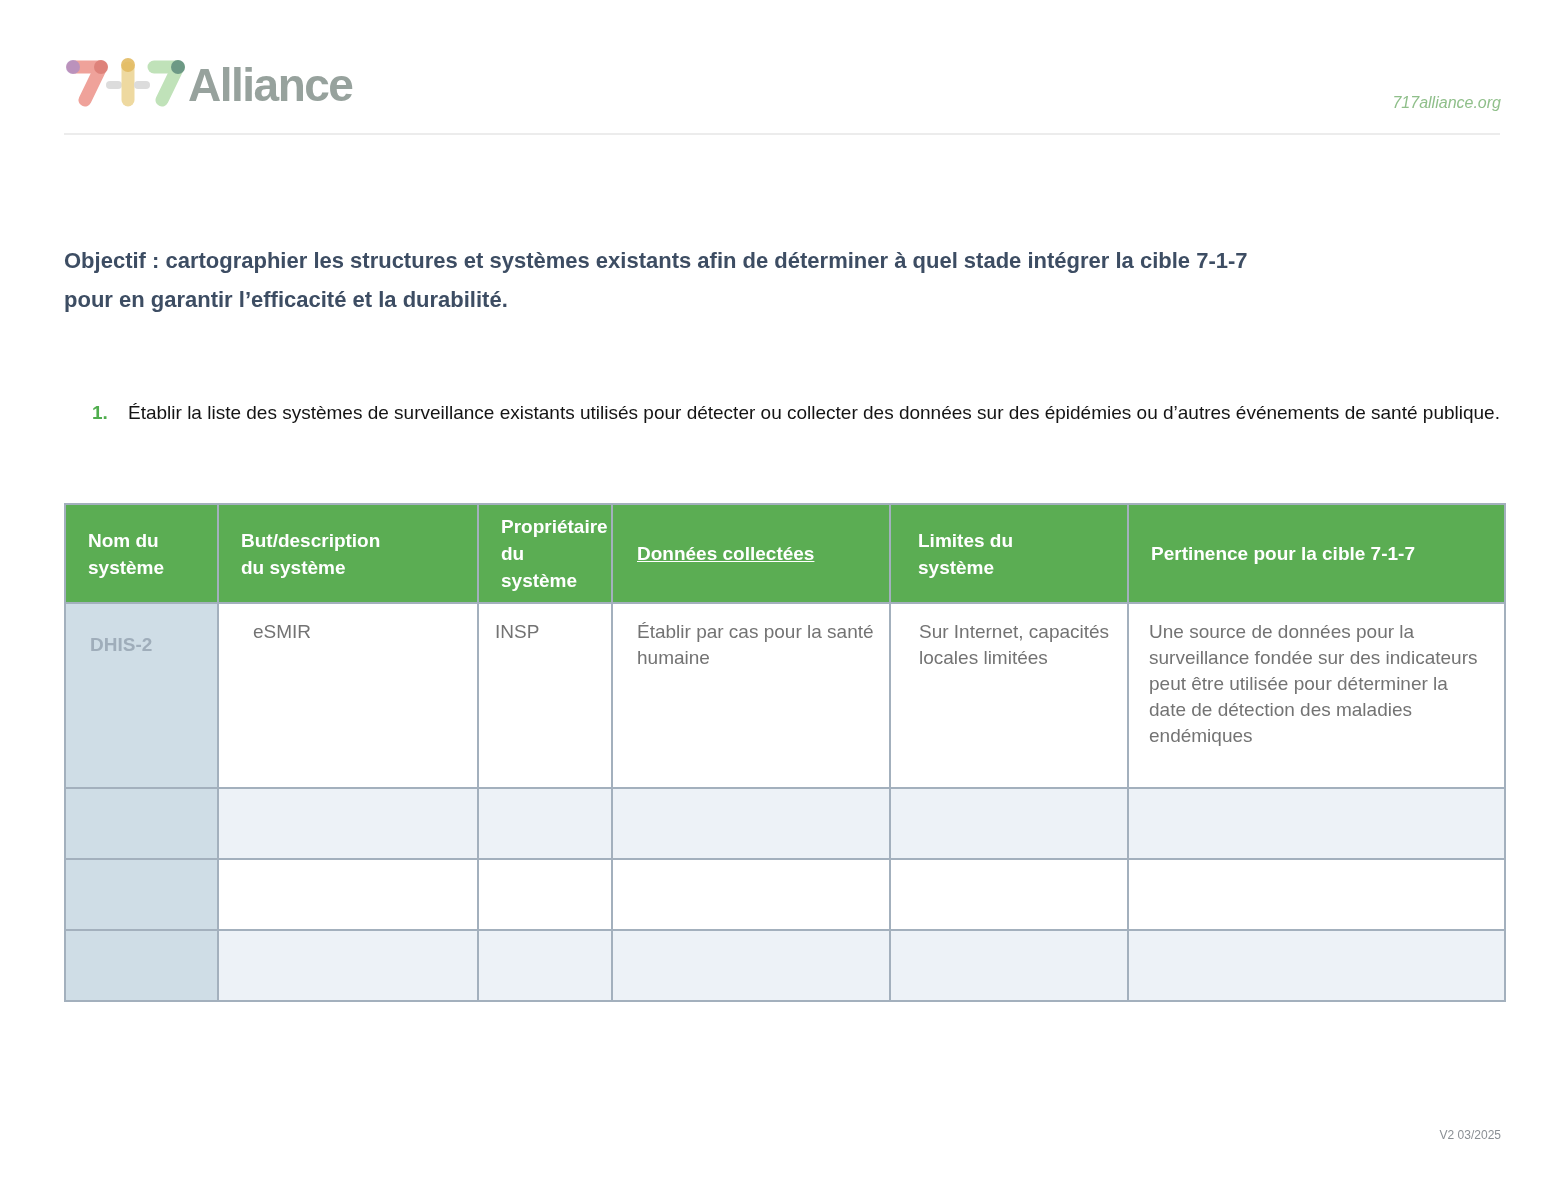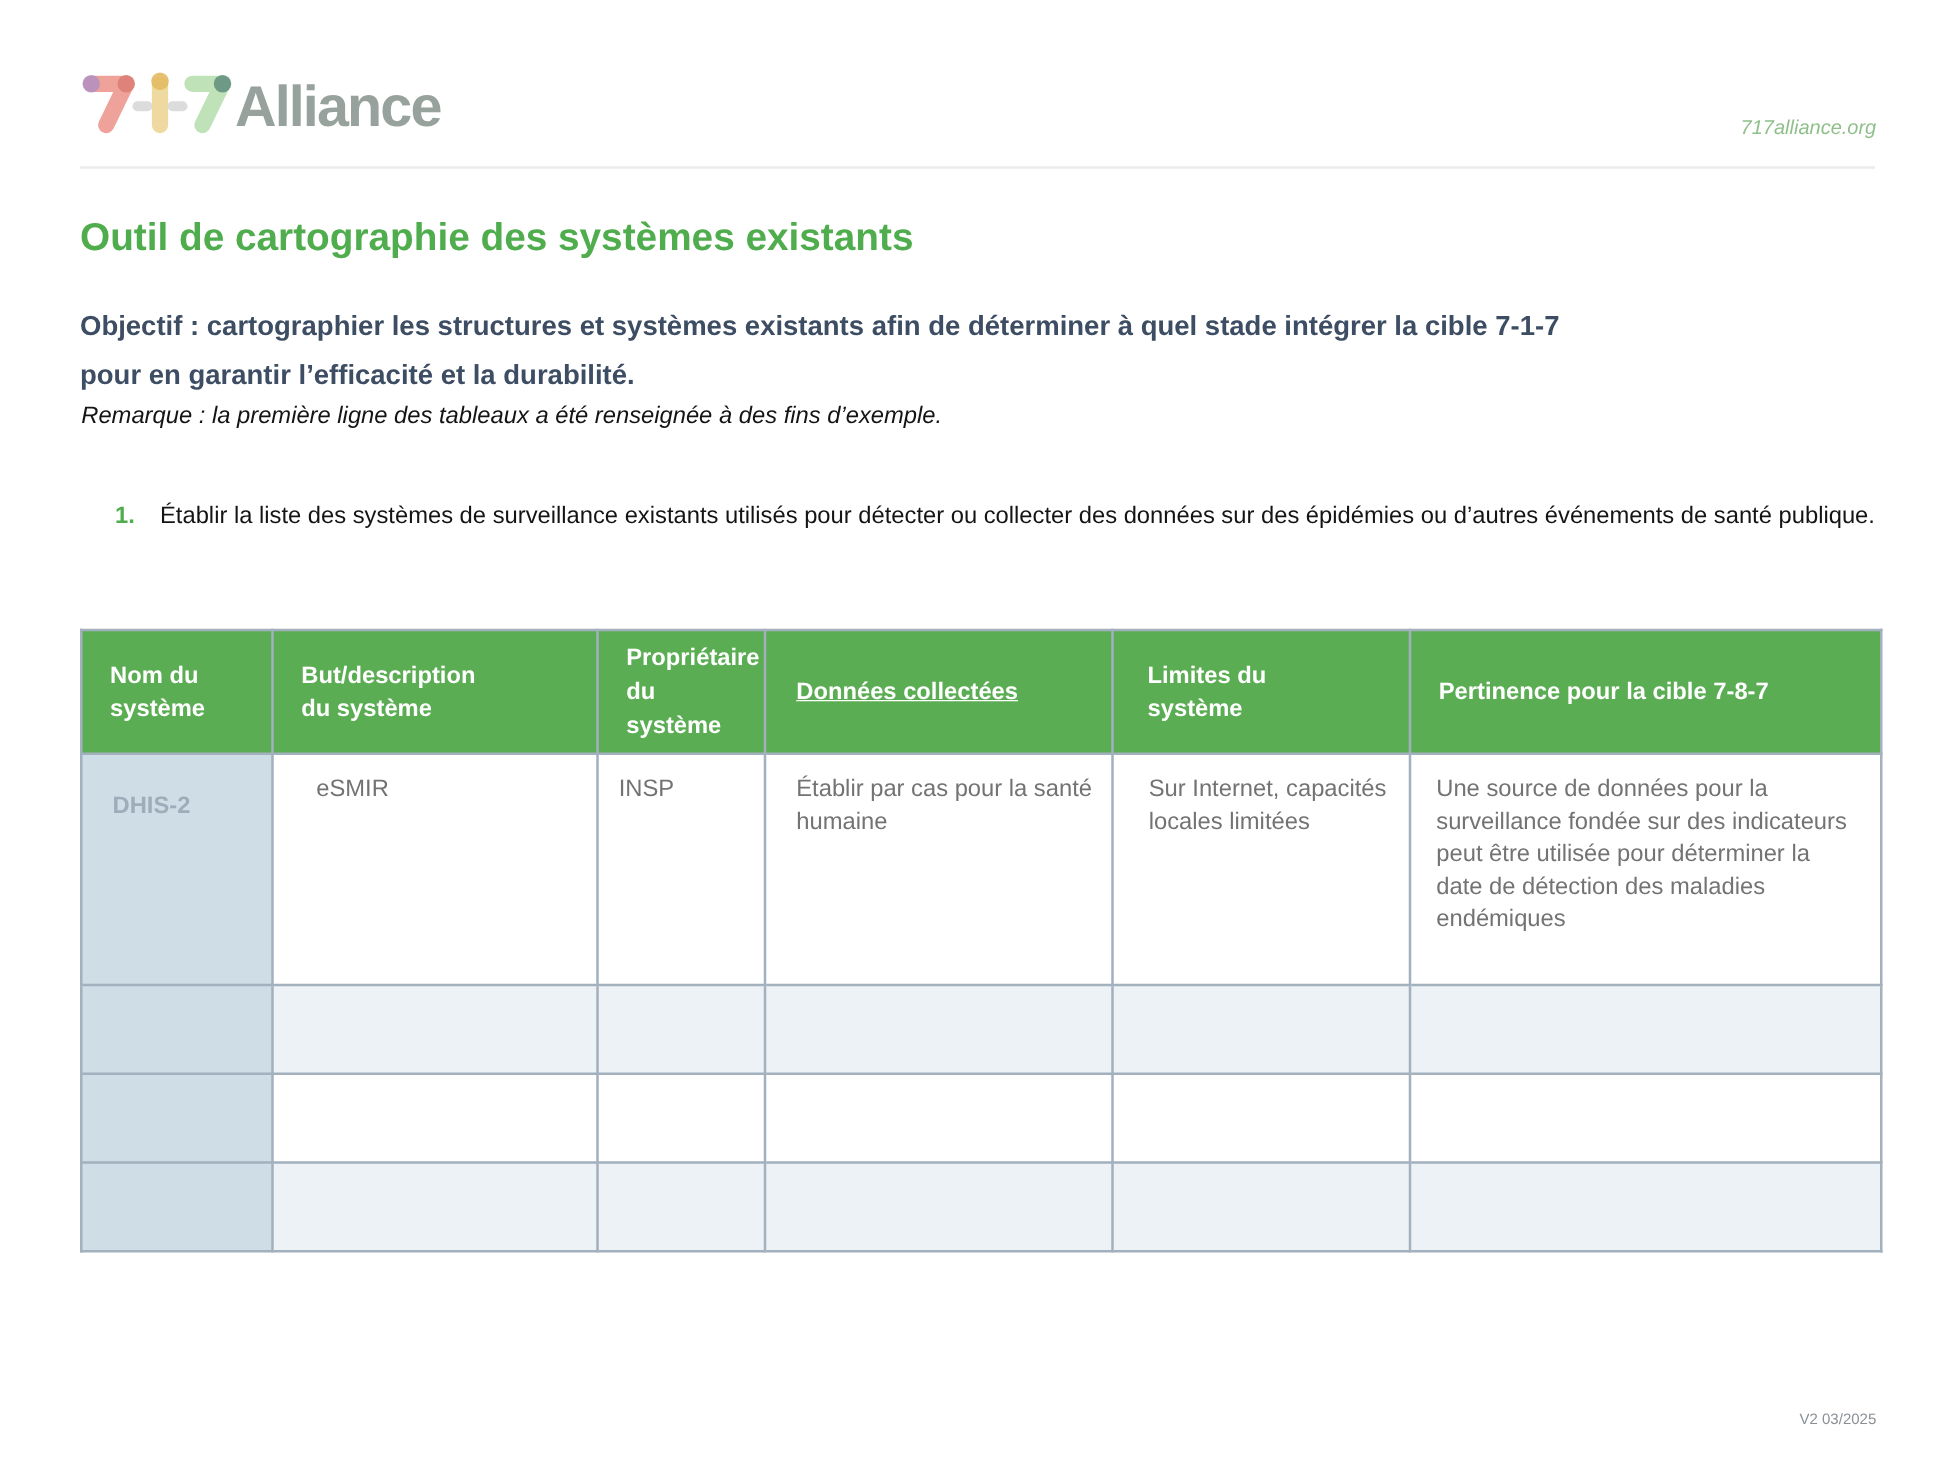--- a/index.html
+++ b/index.html
@@ -89,26 +89,24 @@
       <path d="M114,13 L98,46" stroke="#c0e2b9" stroke-width="13" stroke-linecap="round" fill="none"></path>
       <circle cx="114" cy="13" r="7" fill="#649180" opacity="0.9"></circle>
     </svg>
     <span class="wordmark">Alliance</span>
   </div>
 
   <a class="site-link" href="#">717alliance.org</a>
 
   <div class="rule"></div>
 
-  <h1 class="title">Outil de cartographie des systèmes existants</h1>
 
   <p class="objective">Objectif : cartographier les structures et systèmes existants afin de déterminer à quel stade intégrer la cible 7-1-7
 pour en garantir l’efficacité et la durabilité.</p>
 
-  <p class="note">Remarque : la première ligne des tableaux a été renseignée à des fins d’exemple.</p>
 
   <div class="list-item">
     <span class="list-num">1.</span>
     <span class="list-text">Établir la liste des systèmes de surveillance existants utilisés pour détecter ou collecter des données sur des épidémies ou d’autres événements de santé publique.</span>
   </div>
 
   <div class="table-wrap">
     <table>
       <colgroup>
         <col style="width:153px">
@@ -122,21 +120,21 @@
         <tr>
           <th>Nom du
 système</th>
           <th>But/description
 du système</th>
           <th>Propriétaire
 du système</th>
           <th>Données collectées</th>
           <th>Limites du
 système</th>
-          <th>Pertinence pour la cible 7-8-7</th>
+          <th>Pertinence pour la cible 7-1-7</th>
         </tr>
       </thead>
       <tbody>
         <tr class="row-example">
           <td class="name">DHIS-2</td>
           <td>eSMIR</td>
           <td>INSP</td>
           <td>Établir par cas pour la santé humaine</td>
           <td>Sur Internet, capacités locales limitées</td>
           <td>Une source de données pour la surveillance fondée sur des indicateurs peut être utilisée pour déterminer la date de détection des maladies endémiques</td>

